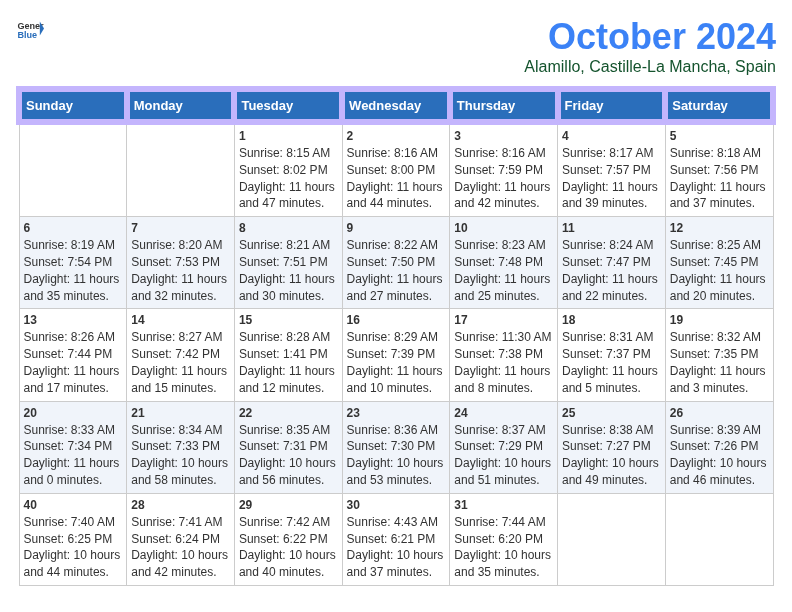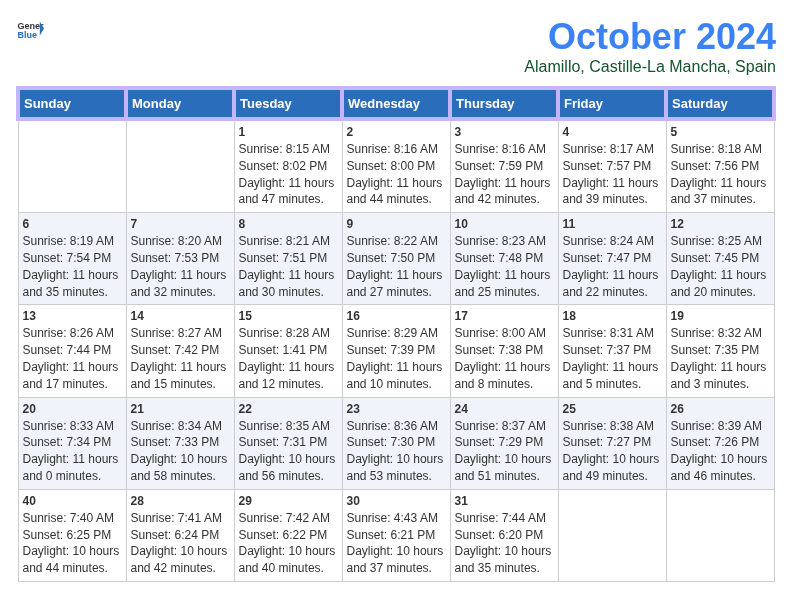--- a/index.html
+++ b/index.html
@@ -42,21 +42,21 @@
       border-collapse: collapse;
       table-layout: fixed;
     }
     thead tr th {
       background-color: #2a6ebb;
       color: #fff;
       font-size: 13px;
       font-weight: bold;
       padding: 6px 4px;
       text-align: left;
-      border: 4px solid #c4b5fd;
+      border: 6px solid #c4b5fd;
     }
     tbody tr td {
       border: 1px solid #ccc;
       vertical-align: top;
       padding: 4px;
       font-size: 10.5px;
       color: #333;
       height: 80px;
     }
     tbody tr:nth-child(even) td {
@@ -204,21 +204,21 @@
 Daylight: 11 hours and 12 minutes.</div>
         </td>
         <td>
           <span class="day-num">16</span>
           <div class="cell-content">Sunrise: 8:29 AM
 Sunset: 7:39 PM
 Daylight: 11 hours and 10 minutes.</div>
         </td>
         <td>
           <span class="day-num">17</span>
-          <div class="cell-content">Sunrise: 8:00 AM
+          <div class="cell-content">Sunrise: 11:30 AM
 Sunset: 7:38 PM
 Daylight: 11 hours and 8 minutes.</div>
         </td>
         <td>
           <span class="day-num">18</span>
           <div class="cell-content">Sunrise: 8:31 AM
 Sunset: 7:37 PM
 Daylight: 11 hours and 5 minutes.</div>
         </td>
         <td>

